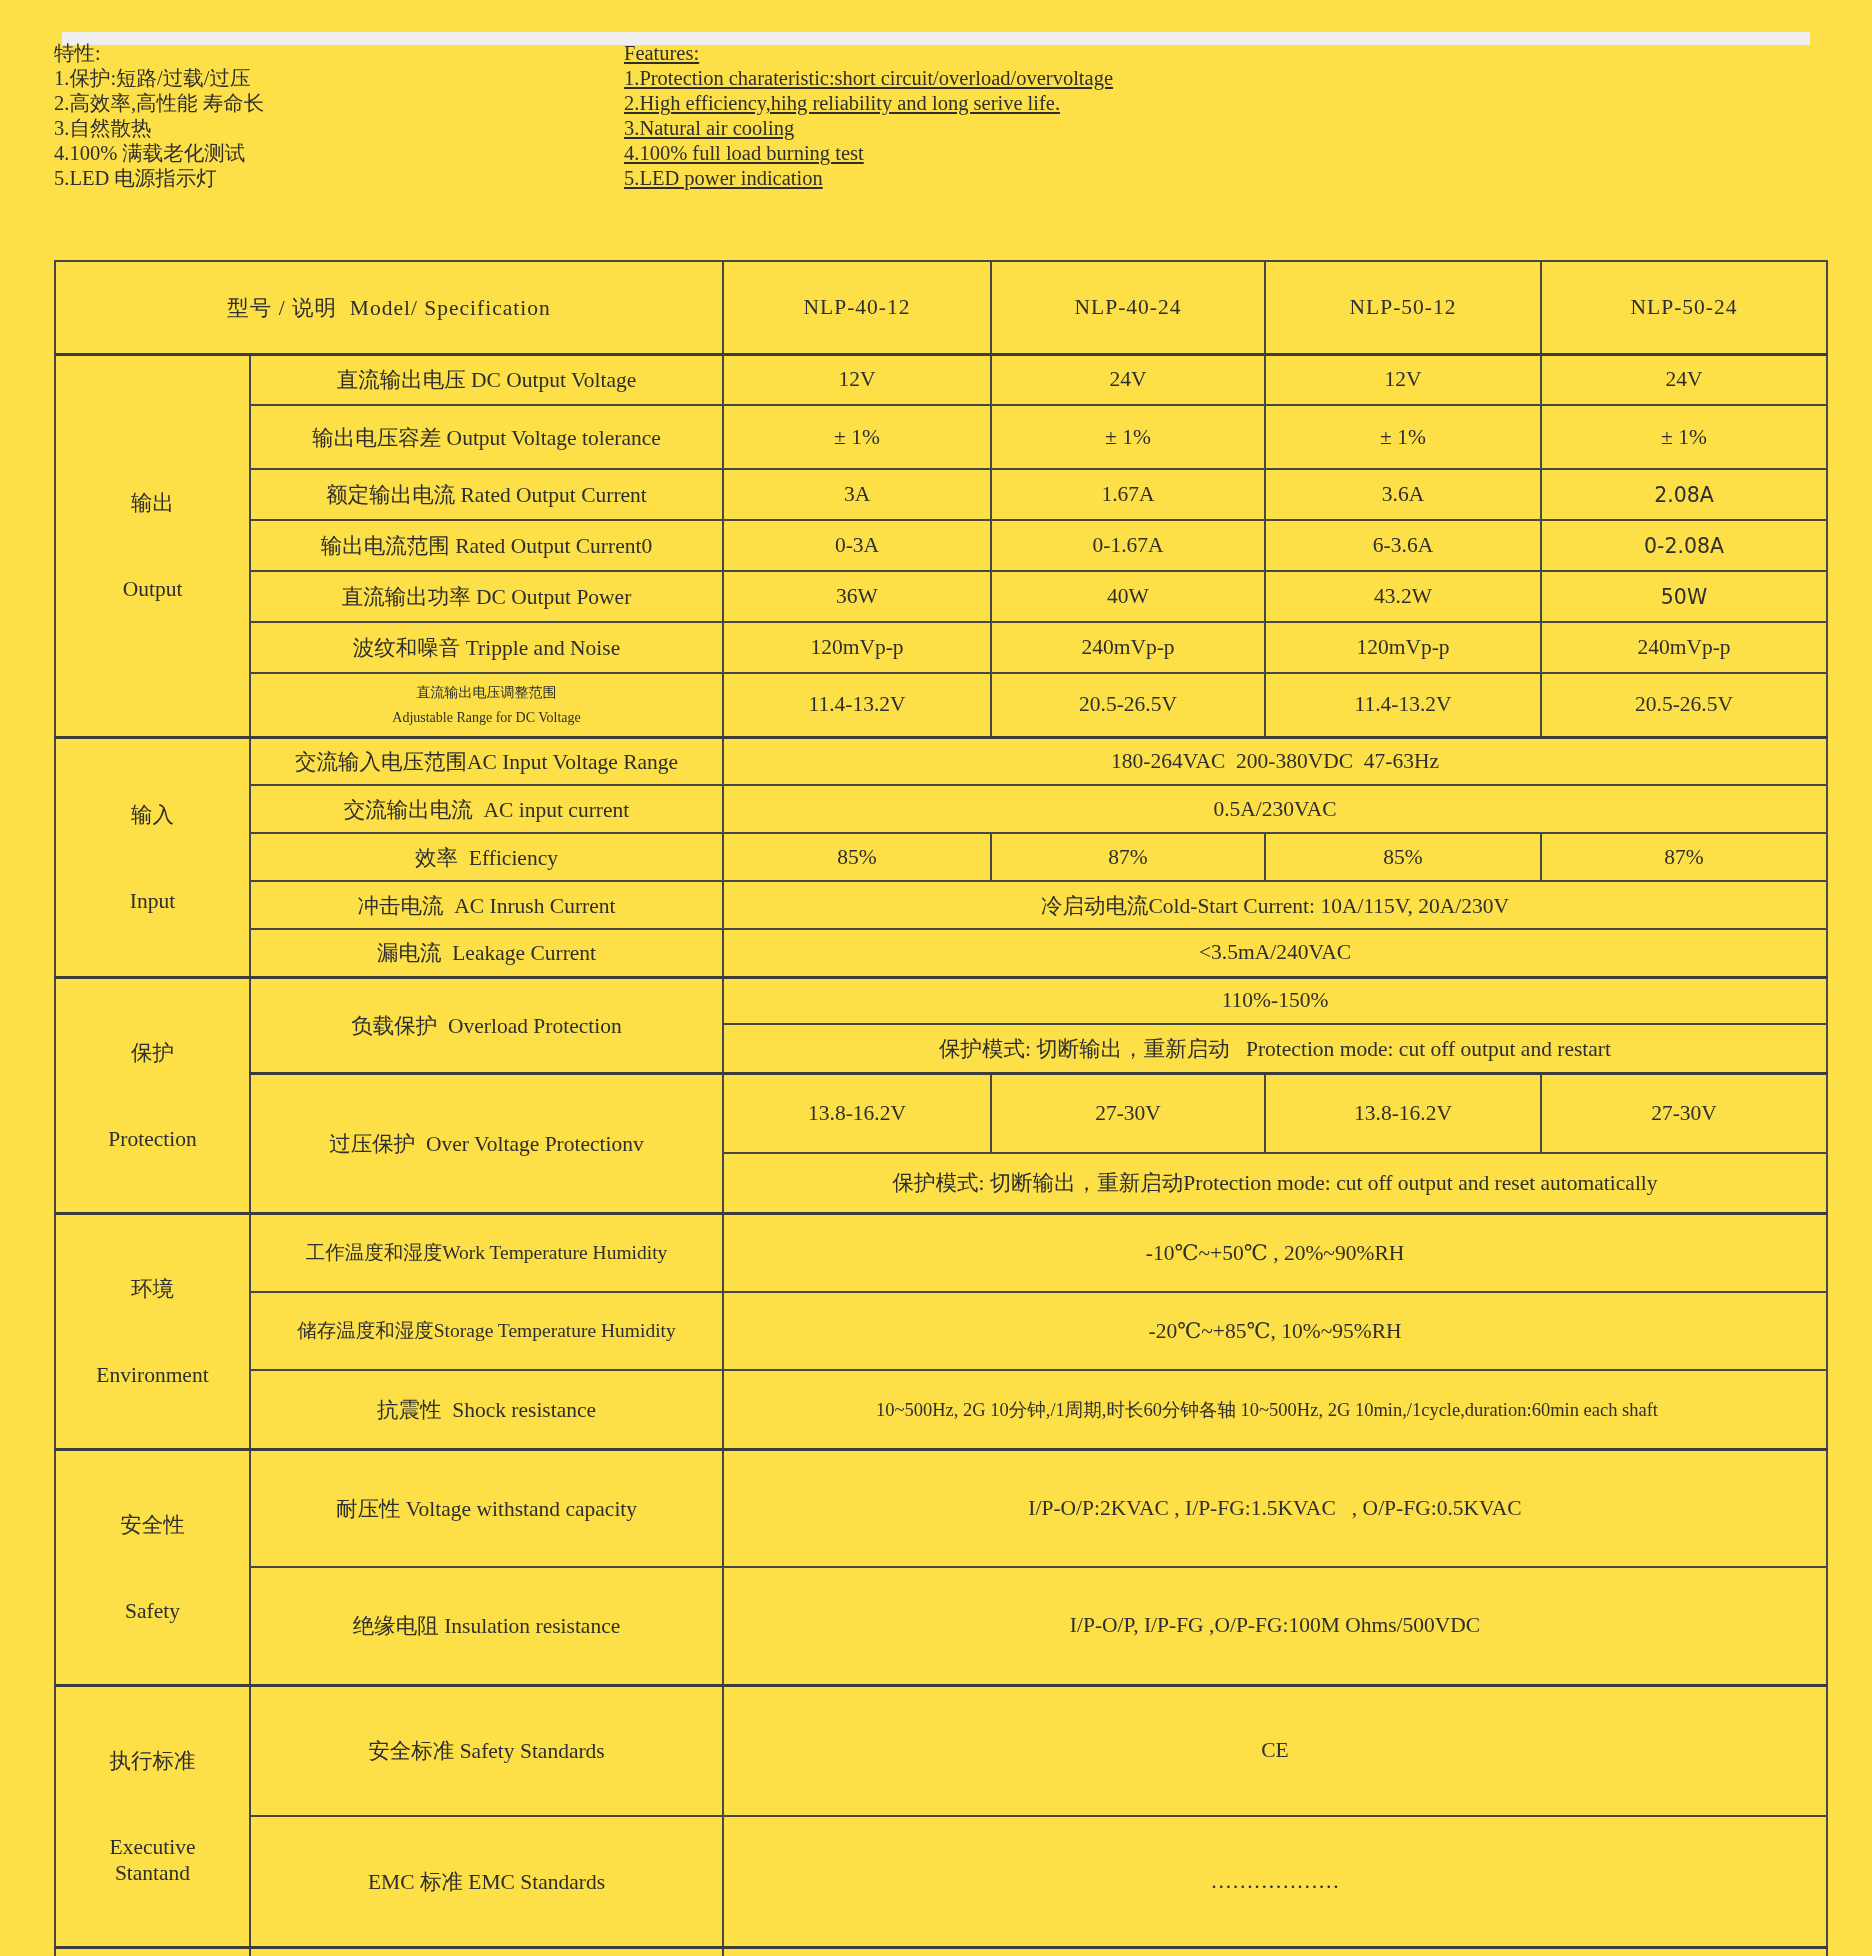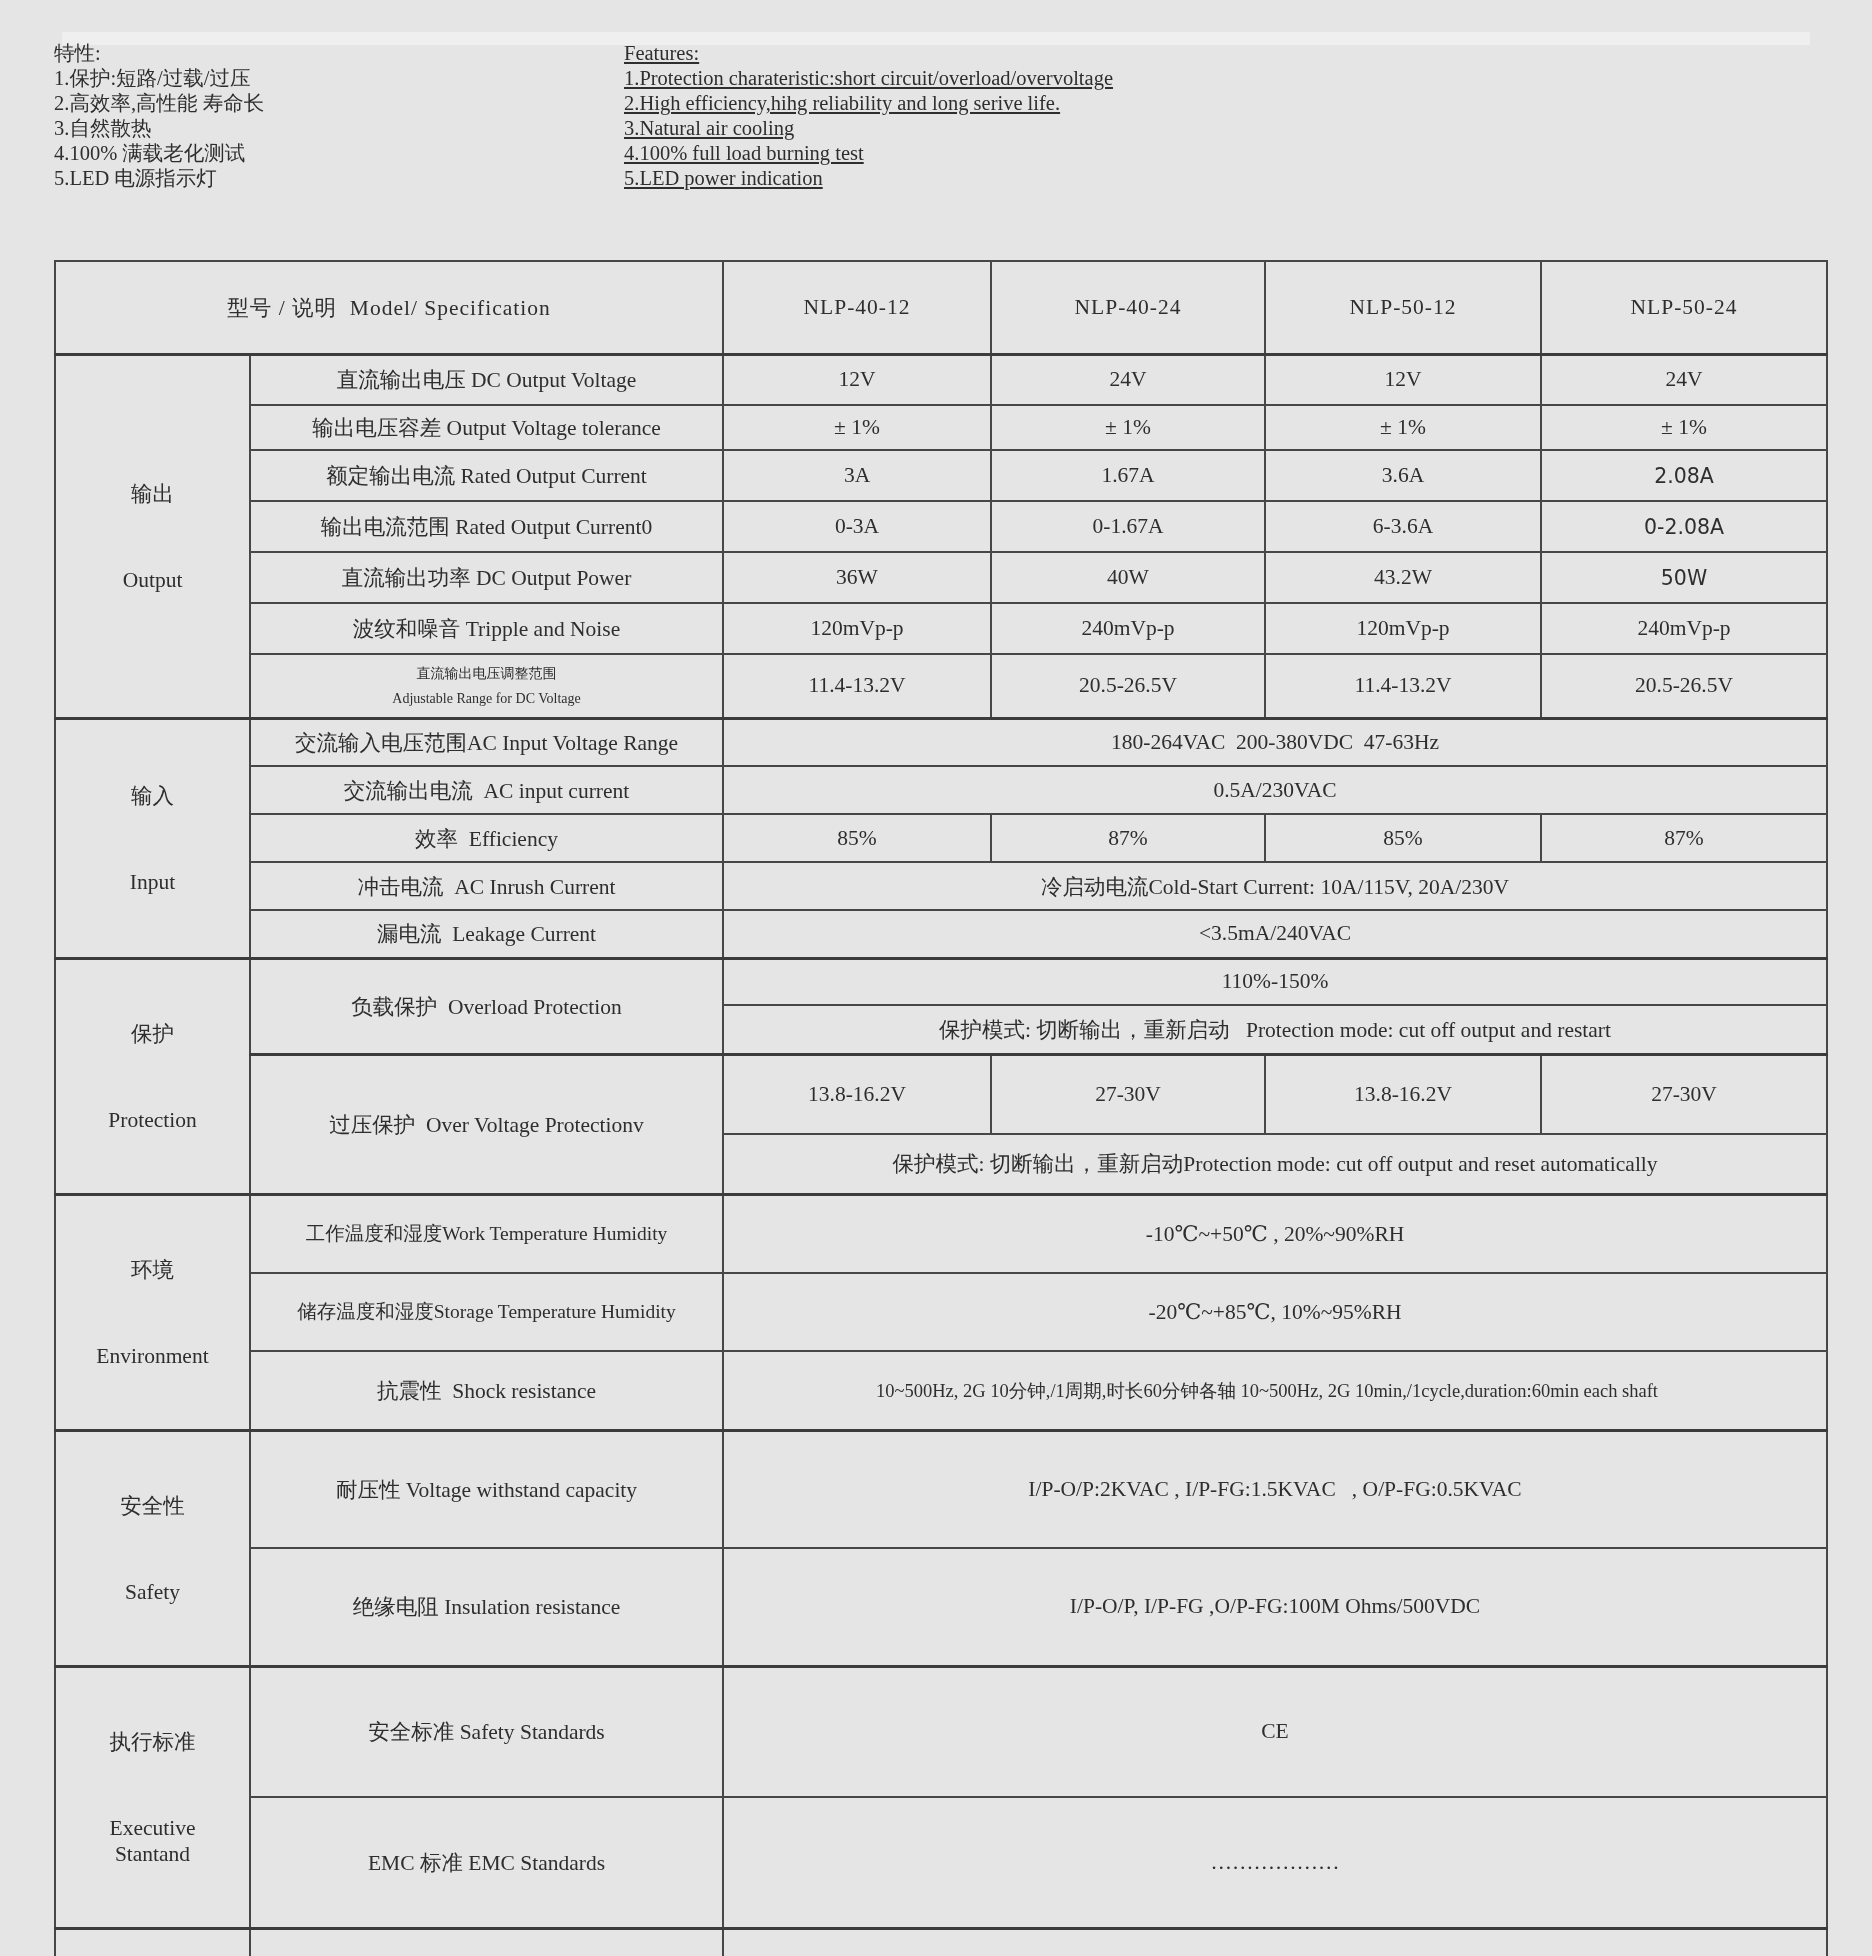--- a/index.html
+++ b/index.html
@@ -1,17 +1,17 @@
 <!DOCTYPE html>
 <html><head>
 <meta charset="utf-8">
 <style>
   html,body{margin:0;padding:0;background:#ffffff;}
   .page{
-    position:relative;width:1872px;height:1956px;background:#e5e5e5;
+    position:relative;width:1872px;height:1956px;background:#fde047;
     font-family:"Liberation Serif","DejaVu Serif",serif;color:#2e2e2e;
     overflow:hidden;
   }
   .topbar{position:absolute;left:62px;top:32px;width:1748px;height:12.7px;background:#efefef;}
   .features{position:absolute;top:41px;font-size:20.5px;line-height:25px;color:#2e2e2e;}
   .features.zh{left:54px;}
   .features.en{left:624px;text-decoration:underline;}
   .features div{white-space:pre;}
   table.spec{
     position:absolute;left:54px;top:260px;width:1772px;height:1655px;
@@ -84,21 +84,21 @@
       <td class="group" rowspan="7">
         <div>输出</div>
         <div class="g-en">Output</div>
       </td>
       <td class="label">直流输出电压 DC Output Voltage</td>
       <td class="val">12V</td>
       <td class="val">24V</td>
       <td class="val">12V</td>
       <td class="val">24V</td>
     </tr>
-    <tr style="height:45px">
+    <tr style="height:64px">
       <td class="label">输出电压容差 Output Voltage tolerance</td>
       <td class="val">± 1%</td>
       <td class="val">± 1%</td>
       <td class="val">± 1%</td>
       <td class="val">± 1%</td>
     </tr>
     <tr style="height:51px">
       <td class="label">额定输出电流 Rated Output Current</td>
       <td class="val">3A</td>
       <td class="val">1.67A</td>

